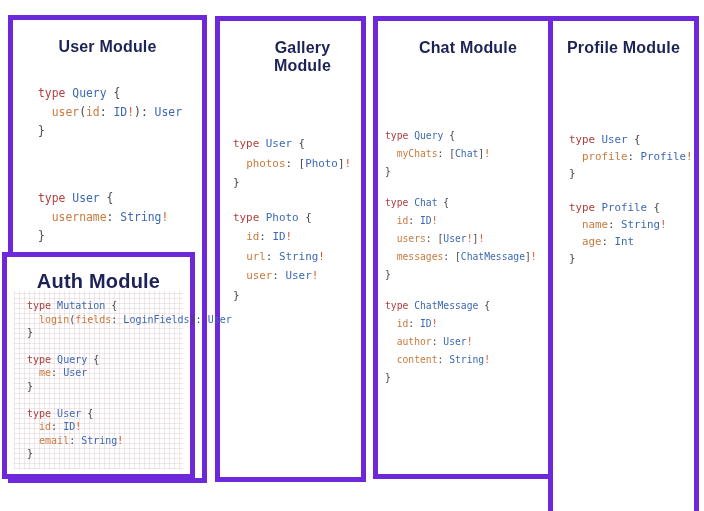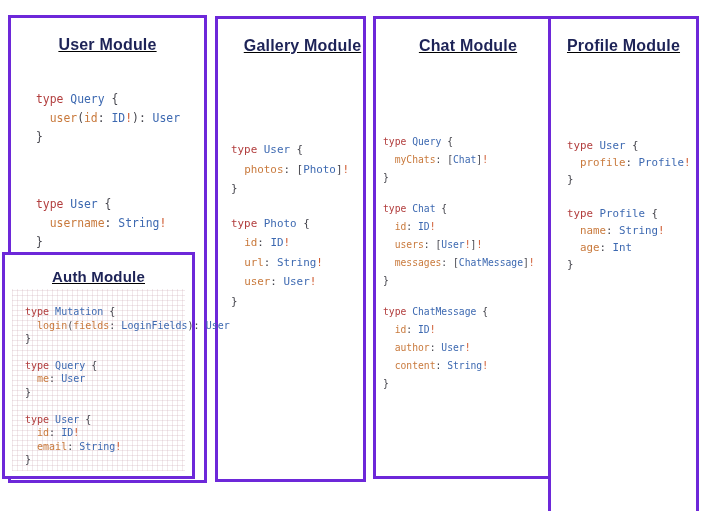--- a/index.html
+++ b/index.html
@@ -3,32 +3,32 @@
 <meta charset="utf-8">
 <style>
   html,body { margin:0; padding:0; }
   body {
     width:704px; height:511px; position:relative; overflow:hidden;
     background:#ffffff;
     font-family:"Liberation Sans", sans-serif;
   }
   .panel {
     position:absolute; box-sizing:border-box;
-    background:#ffffff; border:3px solid #6d28d9;text-decoration:underline;
+    background:#ffffff; border:5px solid #6d28d9;
   }
   .panel-title {
     text-align:center; font-weight:bold; color:#1d2357;
     font-size:16px; letter-spacing:.2px; margin:18px 0 0 0;
   }
   .code {
     position:absolute;
     font-family:"DejaVu Sans Mono","Liberation Mono",monospace;
     white-space:pre; color:#45454d; text-align:left; z-index:2;
   }
-  .code-block { margin:8px 0 16px 0; }
+  .code-block { margin:0 0 16px 0; }
   .tok-k { color:#b23e3e; }
   .tok-t { color:#3d69b1; }
   .tok-f { color:#c97a3d; }
   .tok-b { color:#cf5a30; }
   .tok-p { color:#45454d; }
 
   
   #panel-user    { left:8px;   top:15px;  width:199px; height:468px; z-index:1; }
   #panel-auth    { left:2px;   top:252px; width:193px; height:227px; z-index:3; }
   #panel-gallery { left:215px; top:16px;  width:151px; height:466px;padding-left:24px; }
@@ -40,21 +40,21 @@
   #code-user    .code-block { margin-bottom:48px; }
   #code-gallery { left:13px; top:113px; font-size:10.9px; line-height:19.5px; }
   #code-gallery .code-block { margin-bottom:15px; }
   #code-chat    { left:7px;  top:106px; font-size:9.7px;  line-height:18px; }
   #code-chat    .code-block { margin-bottom:13px; }
   #code-profile { left:16px; top:110px; font-size:10.8px; line-height:17px; }
   #code-profile .code-block { margin-bottom:17px; }
   #code-auth    { left:20px; top:42px;  font-size:10px;  line-height:13.6px; }
   #code-auth    .code-block { margin-bottom:13px; }
 
-  #panel-auth .panel-title { font-size:15px; margin-top:13px; }
+  #panel-auth .panel-title { font-size:20px; margin-top:13px; }
 
   
   .auth-grid {
     position:absolute; left:7px; right:7px; top:34px; bottom:5px; z-index:1;
     background:
       repeating-linear-gradient(0deg,  rgba(205,170,180,0.28) 0 1px, transparent 1px 5px),
       repeating-linear-gradient(90deg, rgba(205,170,180,0.28) 0 1px, transparent 1px 5px);
   }
 </style>
 </head>

